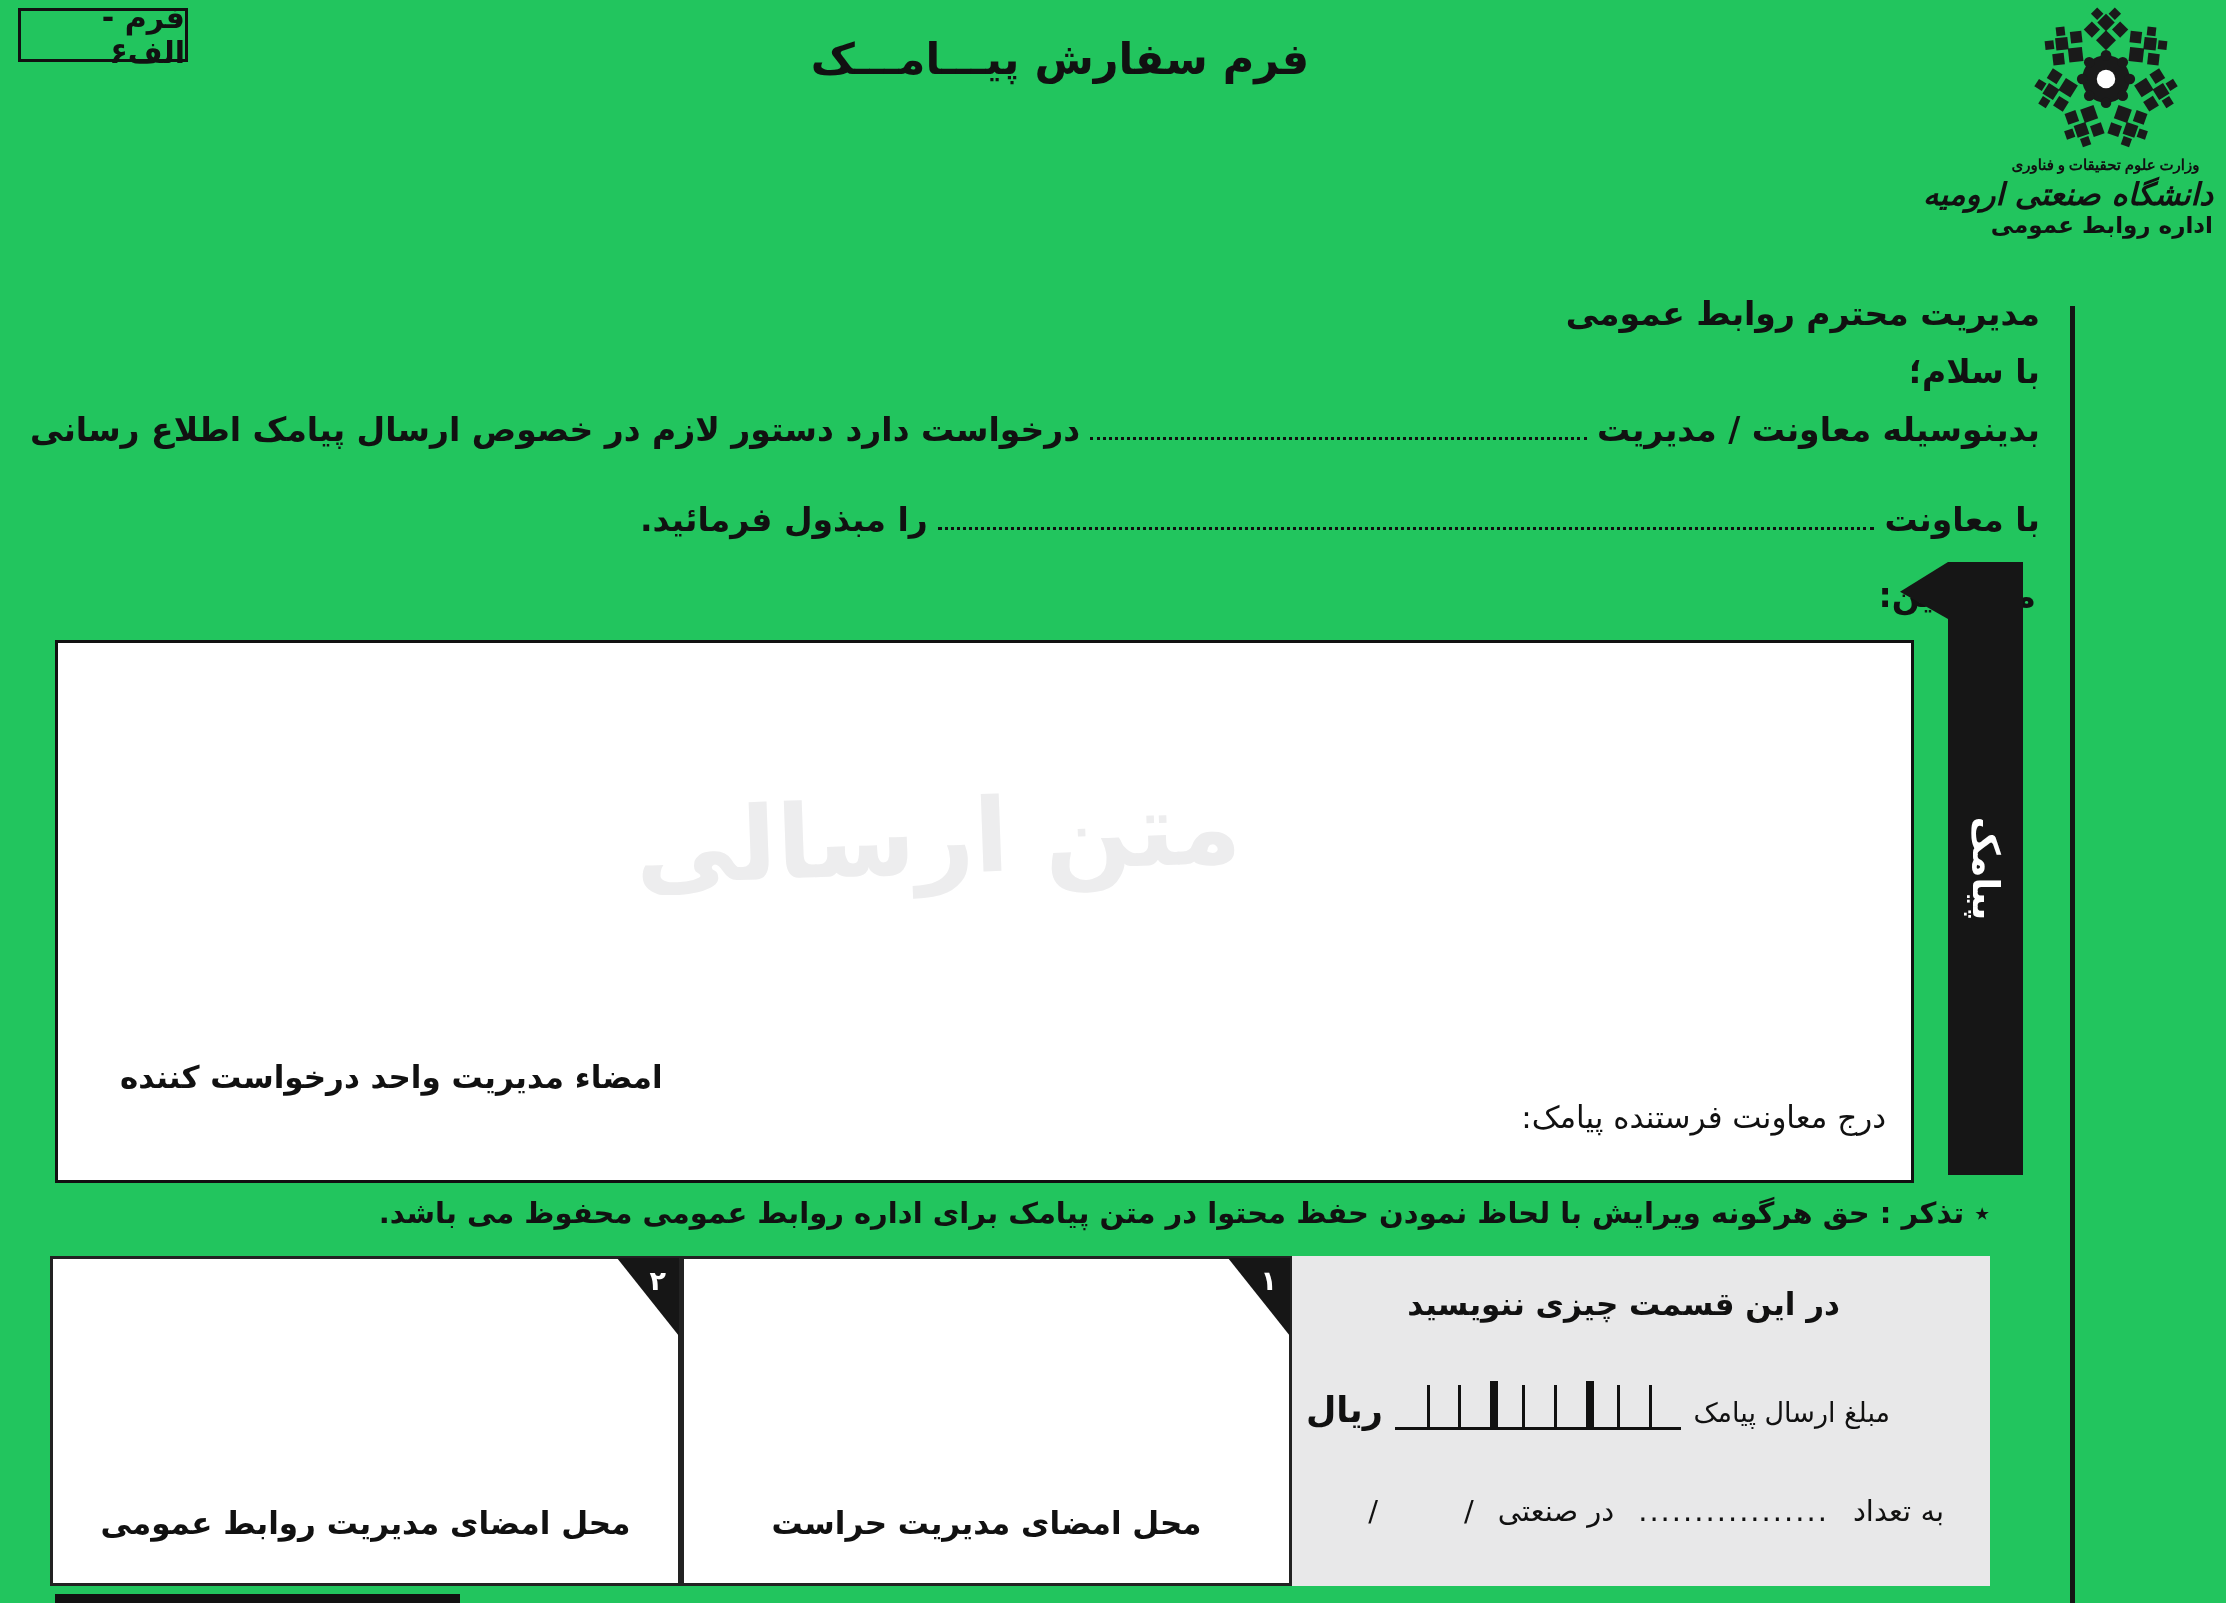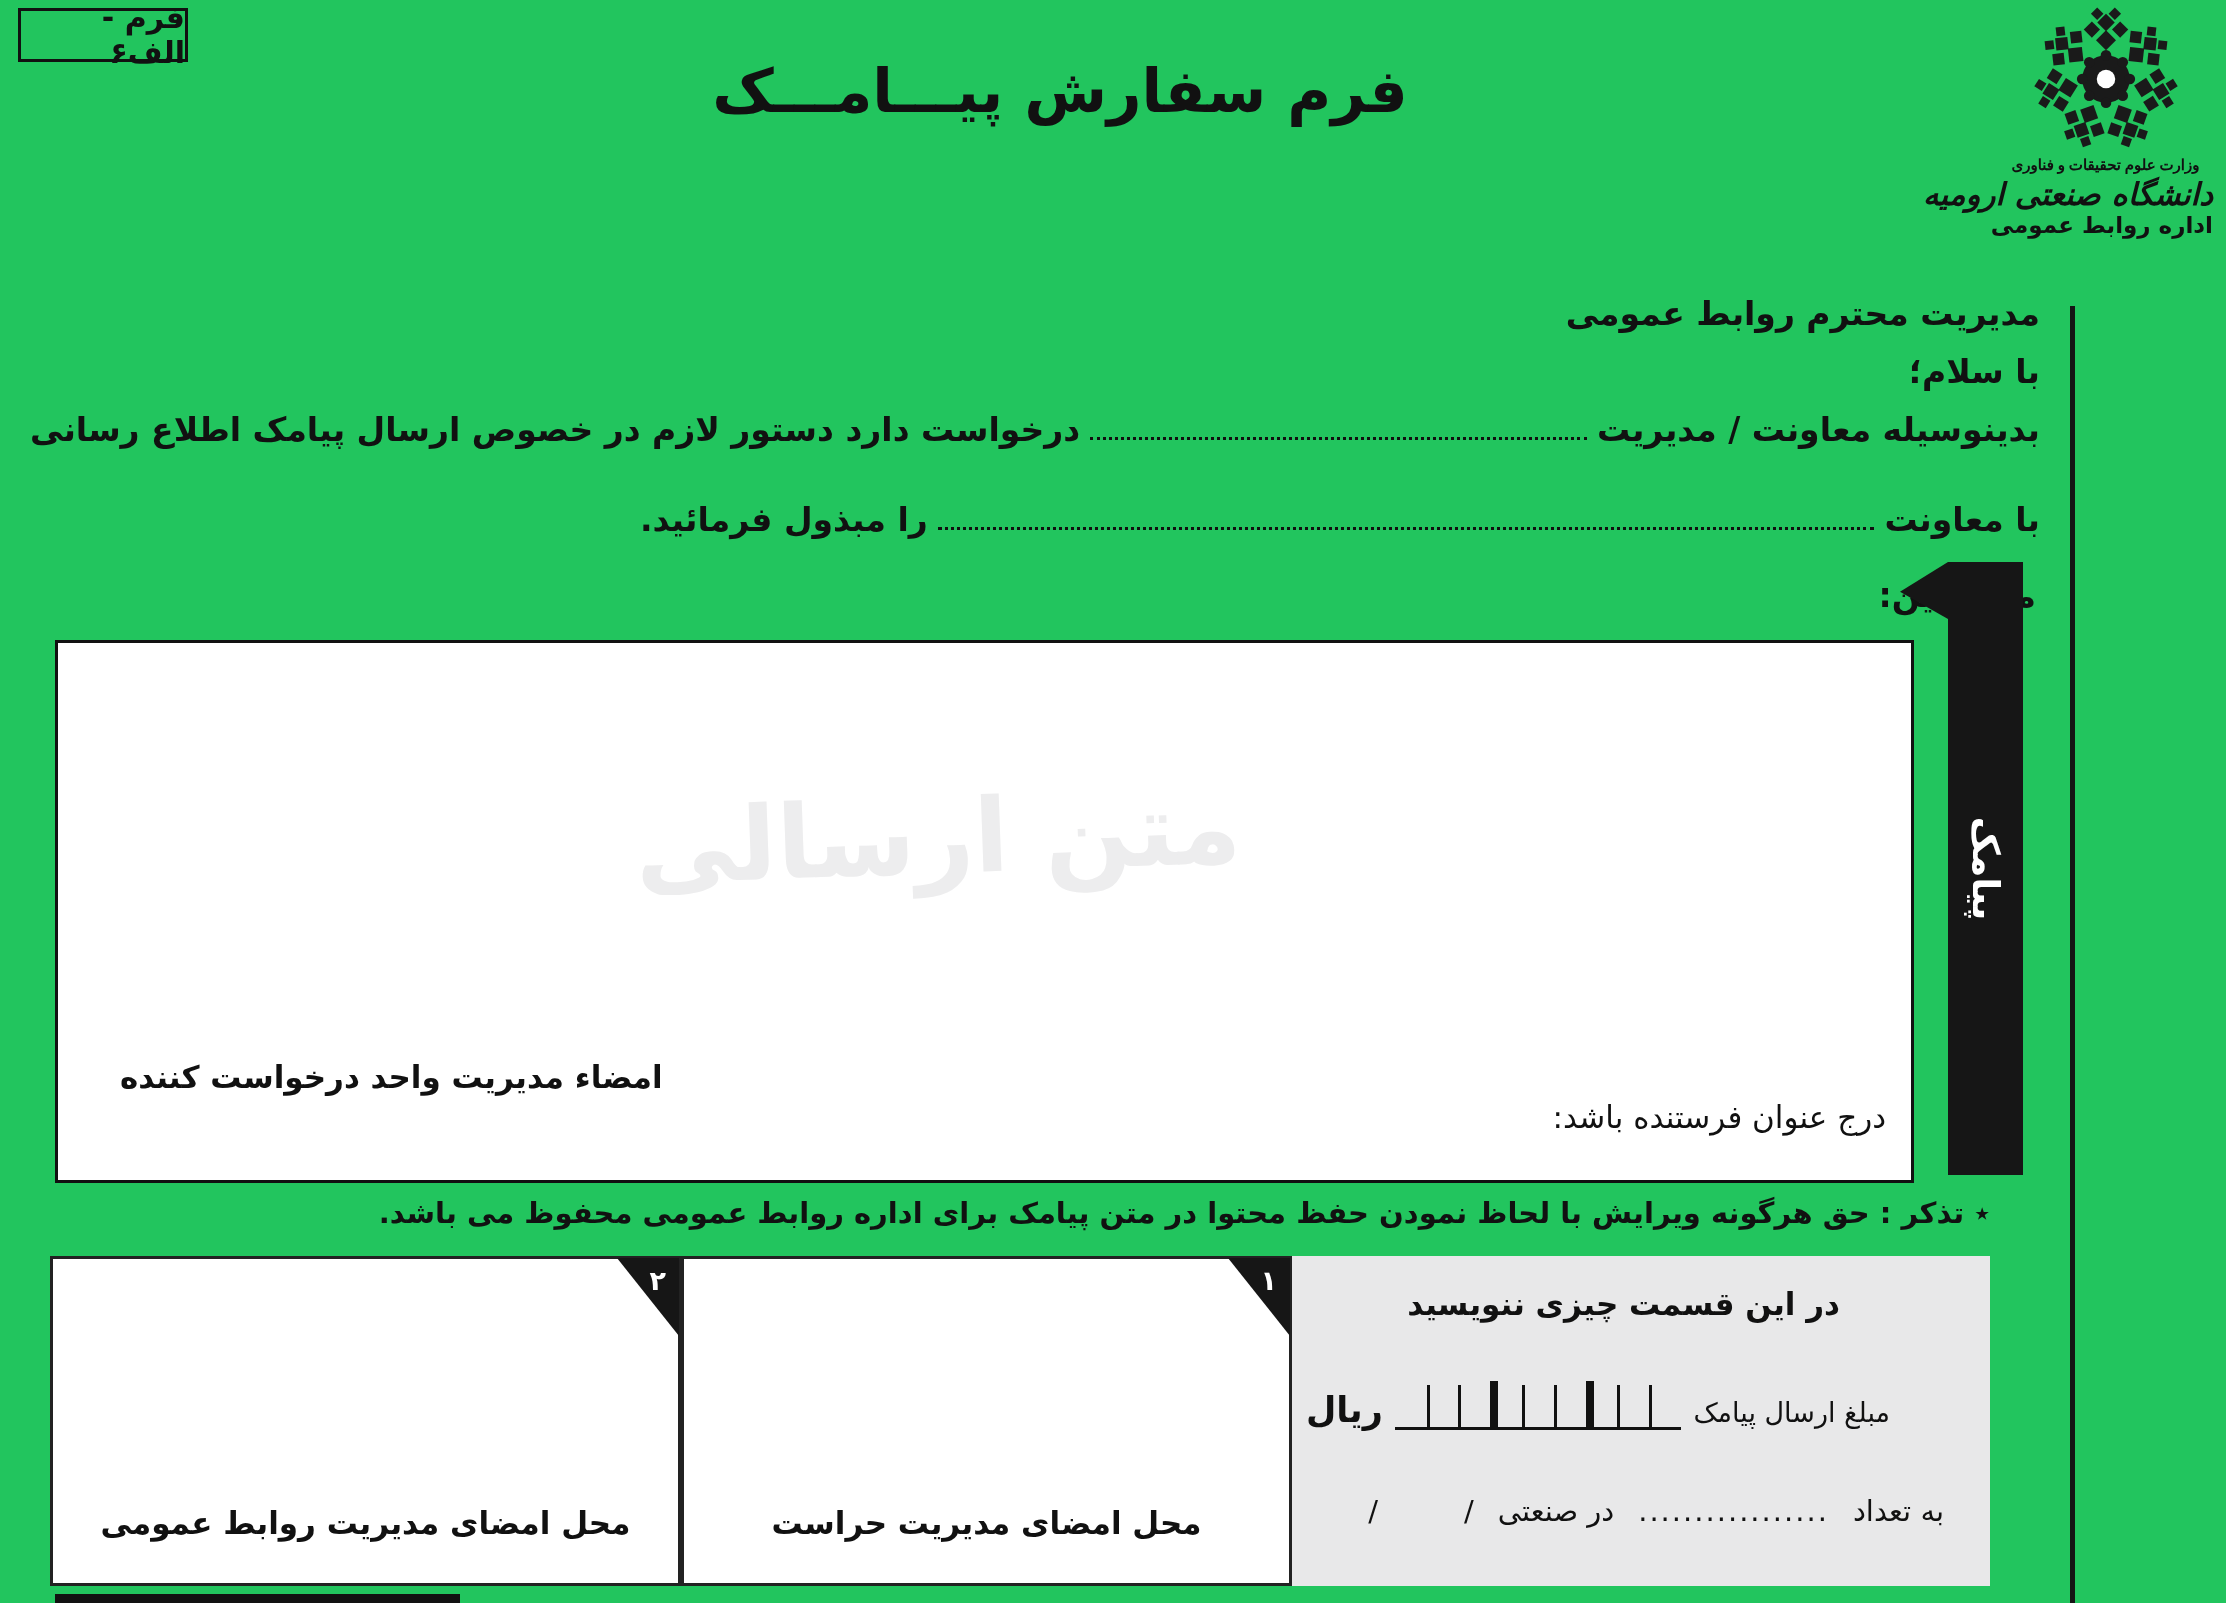--- a/index.html
+++ b/index.html
@@ -15,21 +15,21 @@
   
   .form-code {
     left:18px; top:8px; width:170px; height:54px;
     border:3px solid #111; display:flex; align-items:center; justify-content:center;
     font-size:30px; font-weight:bold;
   }
 
   
   .title {
     left:560px; top:34px; width:1000px; text-align:center;
-    font-size:60px; font-weight:bold;margin-top:22px;
+    font-size:43px; font-weight:bold;
   }
 
   
   .logo-block { left:1998px; top:4px; width:215px; text-align:center; }
   .logo-star { display:block; margin:0 auto; }
   .logo-ministry { font-size:15px; font-weight:bold; margin-top:2px; white-space:nowrap;font-family:Liberation Serif, serif; }
   .logo-university { font-size:31px; font-weight:bold; font-style:italic; margin-top:2px; white-space:nowrap; }
   .logo-office { font-size:23px; font-weight:bold; margin-top:0; white-space:nowrap; }
 
   
@@ -158,21 +158,21 @@
     <span>با معاونت</span>
     <span class="dotfill"></span>
     <span>را مبذول فرمائید.</span>
   </div>
 
   <div class="abs letter-line l-recipients">مخاطبین:</div>
 
   <div class="abs msg-box">
     <div class="watermark">متن ارسالی</div>
     <div class="requester-sig">امضاء مدیریت واحد درخواست کننده</div>
-    <div class="sender-label">درج عنوان فرستنده باشد:</div>
+    <div class="sender-label">درج معاونت فرستنده پیامک:</div>
   </div>
 
   <div class="abs tab-arrow"></div>
   <div class="abs tab-bar">
     <span class="tab-label">پیامک</span>
   </div>
 
   <div class="abs note">٭ تذکر : حق هرگونه ویرایش با لحاظ نمودن حفظ محتوا در متن پیامک برای اداره روابط عمومی محفوظ می باشد.</div>
 
   <div class="abs gray-box">

